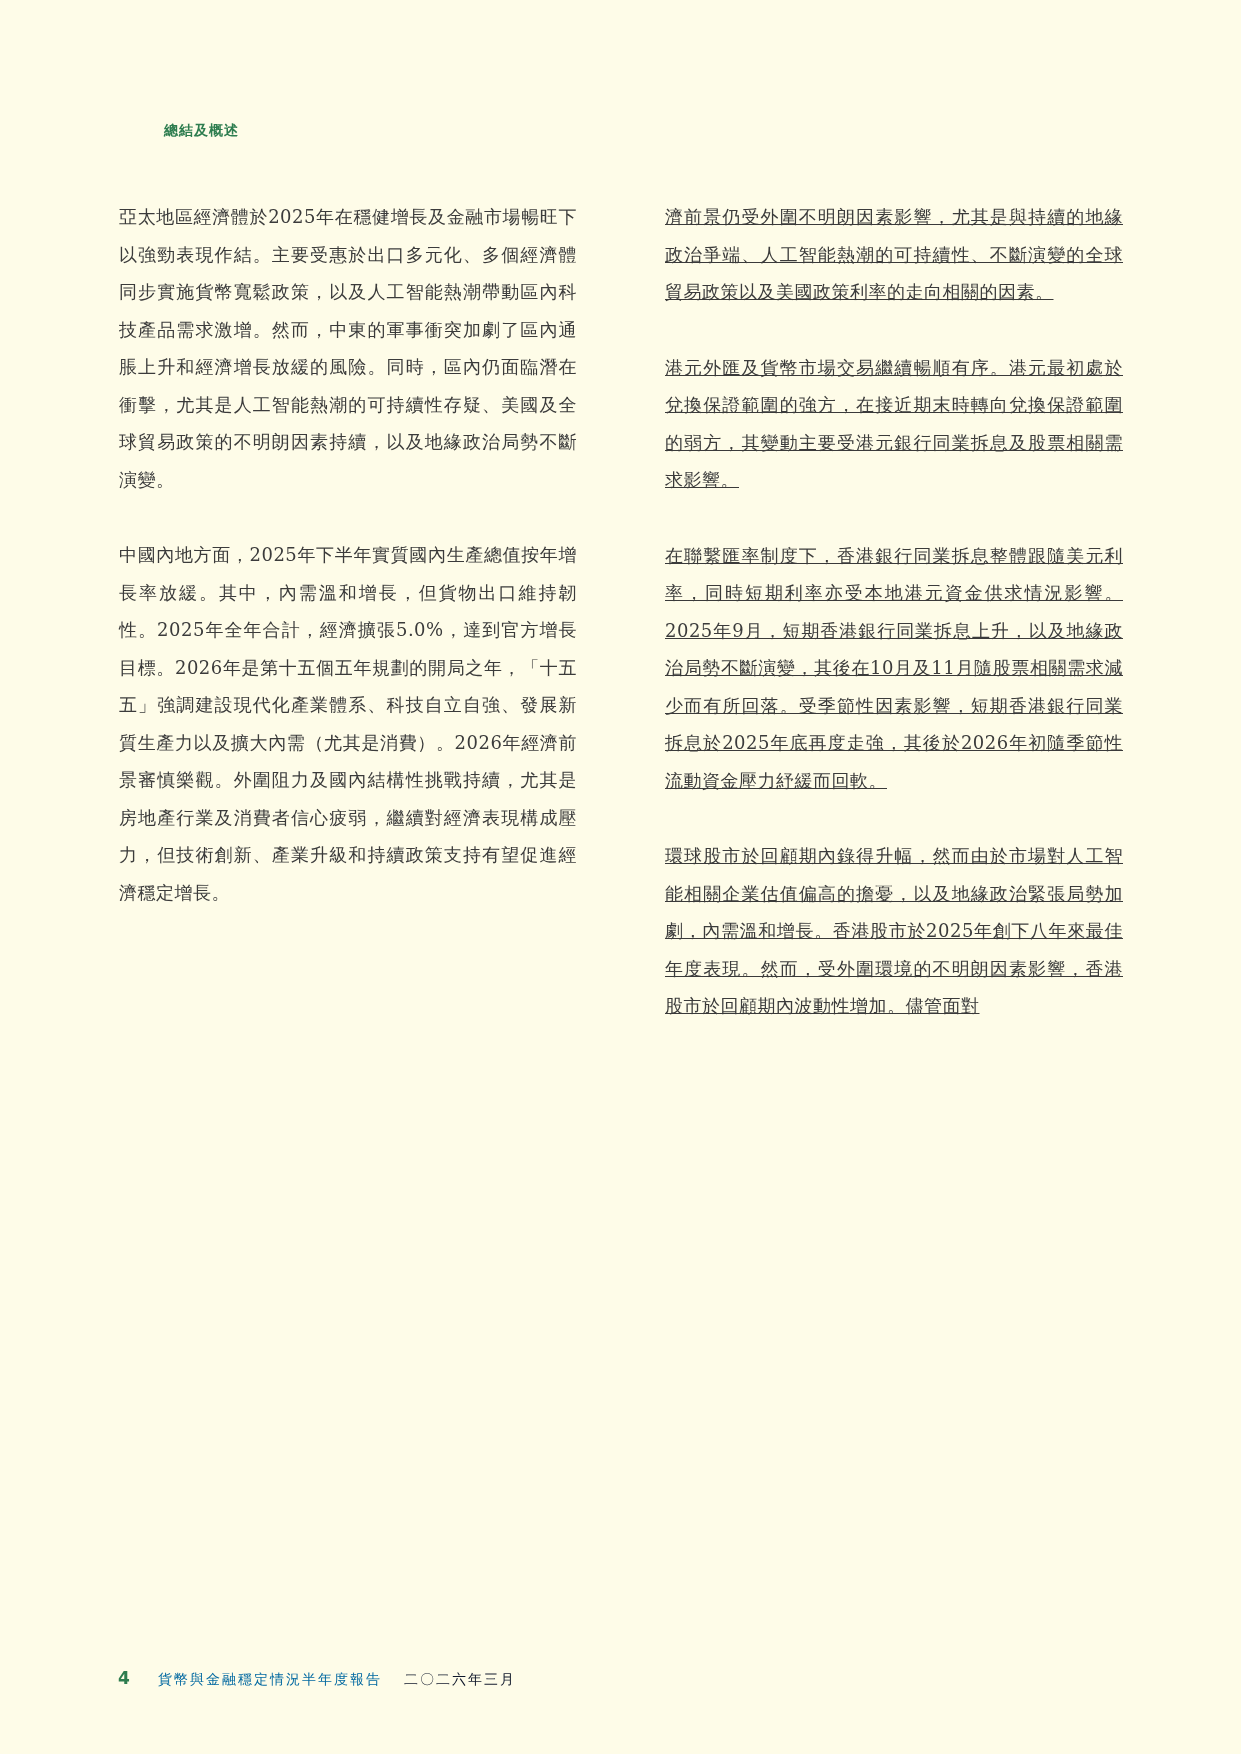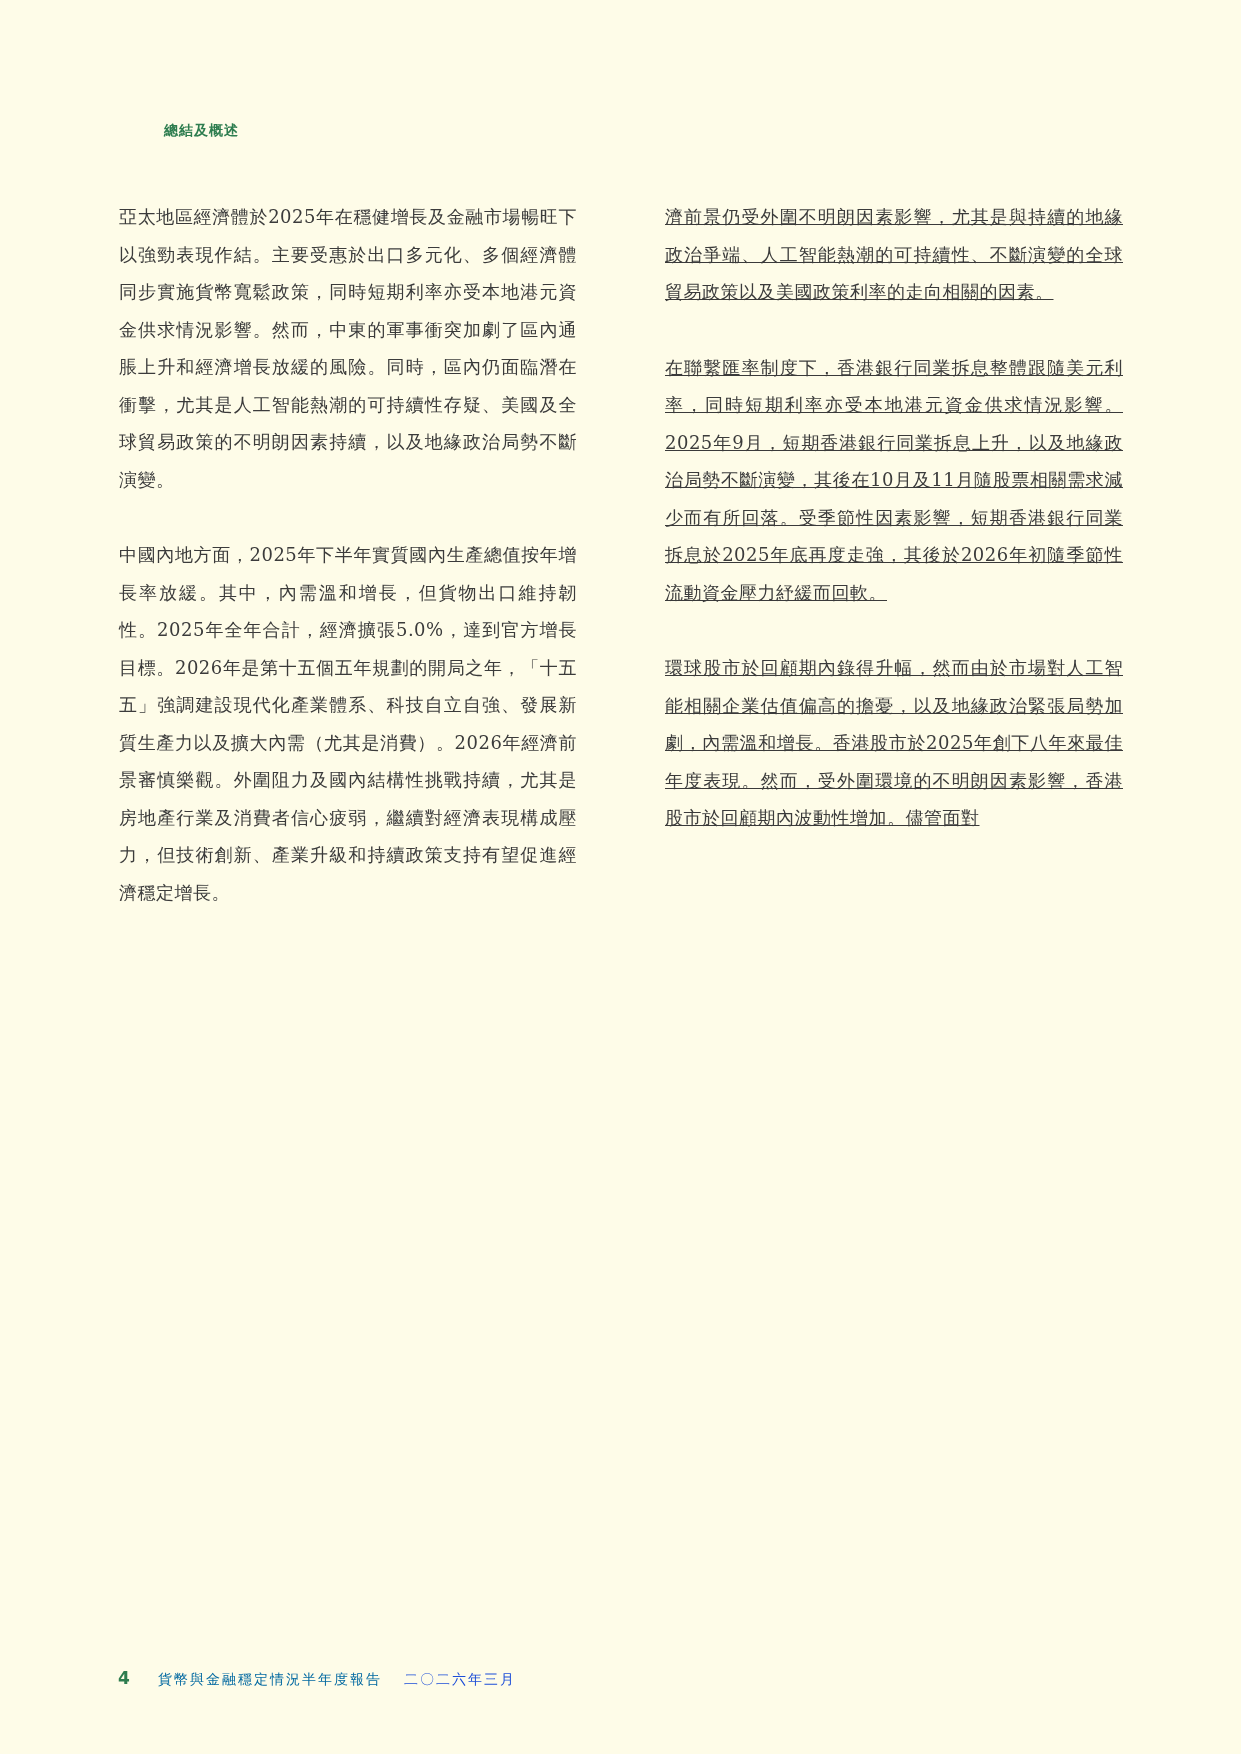--- a/index.html
+++ b/index.html
@@ -36,34 +36,35 @@
     position: absolute; left: 118px; top: 1668px;
     font-family: "DejaVu Sans", "Liberation Sans", sans-serif;
     font-size: 14px;
     display: flex; align-items: baseline;
   }
   .page-num {
     color: #2e7d4f; font-weight: bold; font-size: 17px;
     width: 40px;
   }
   .report-title { color: #0369a1; letter-spacing: 2px; margin-right: 22px; }
-  .report-date { color: #1d4ed8; letter-spacing: 2px; }
+  .report-date { color: #0f172a; letter-spacing: 2px; }
 </style>
 </head>
 <body>
 
 <div class="section-header">總結及概述</div>
 
 <div class="column col-left">
-  <p class="para">亞太地區經濟體於2025年在穩健增長及金融市場暢旺下以強勁表現作結。主要受惠於出口多元化、多個經濟體同步實施貨幣寬鬆政策，同時短期利率亦受本地港元資金供求情況影響。然而，中東的軍事衝突加劇了區內通脹上升和經濟增長放緩的風險。同時，區內仍面臨潛在衝擊，尤其是人工智能熱潮的可持續性存疑、美國及全球貿易政策的不明朗因素持續，以及地緣政治局勢不斷演變。</p>
+  <p class="para">亞太地區經濟體於2025年在穩健增長及金融市場暢旺下以強勁表現作結。主要受惠於出口多元化、多個經濟體同步實施貨幣寬鬆政策，以及人工智能熱潮帶動區內科技產品需求激增。然而，中東的軍事衝突加劇了區內通脹上升和經濟增長放緩的風險。同時，區內仍面臨潛在衝擊，尤其是人工智能熱潮的可持續性存疑、美國及全球貿易政策的不明朗因素持續，以及地緣政治局勢不斷演變。</p>
   <p class="para">中國內地方面，2025年下半年實質國內生產總值按年增長率放緩。其中，內需溫和增長，但貨物出口維持韌性。2025年全年合計，經濟擴張5.0%，達到官方增長目標。2026年是第十五個五年規劃的開局之年，「十五五」強調建設現代化產業體系、科技自立自強、發展新質生產力以及擴大內需（尤其是消費）。2026年經濟前景審慎樂觀。外圍阻力及國內結構性挑戰持續，尤其是房地產行業及消費者信心疲弱，繼續對經濟表現構成壓力，但技術創新、產業升級和持續政策支持有望促進經濟穩定增長。</p>
 </div>
 
 <div class="column col-right">
   <p class="para">濟前景仍受外圍不明朗因素影響，尤其是與持續的地緣政治爭端、人工智能熱潮的可持續性、不斷演變的全球貿易政策以及美國政策利率的走向相關的因素。</p>
+  <p class="para">港元外匯及貨幣市場交易繼續暢順有序。港元最初處於兌換保證範圍的強方，在接近期末時轉向兌換保證範圍的弱方，其變動主要受港元銀行同業拆息及股票相關需求影響。</p>
   <p class="para">在聯繫匯率制度下，香港銀行同業拆息整體跟隨美元利率，同時短期利率亦受本地港元資金供求情況影響。2025年9月，短期香港銀行同業拆息上升，以及地緣政治局勢不斷演變，其後在10月及11月隨股票相關需求減少而有所回落。受季節性因素影響，短期香港銀行同業拆息於2025年底再度走強，其後於2026年初隨季節性流動資金壓力紓緩而回軟。</p>
   <p class="para">環球股市於回顧期內錄得升幅，然而由於市場對人工智能相關企業估值偏高的擔憂，以及地緣政治緊張局勢加劇，內需溫和增長。香港股市於2025年創下八年來最佳年度表現。然而，受外圍環境的不明朗因素影響，香港股市於回顧期內波動性增加。儘管面對</p>
 </div>
 
 <div class="footer">
   <span class="page-num">4</span>
   <span class="report-title">貨幣與金融穩定情況半年度報告</span>
   <span class="report-date">二〇二六年三月</span>
 </div>
 

